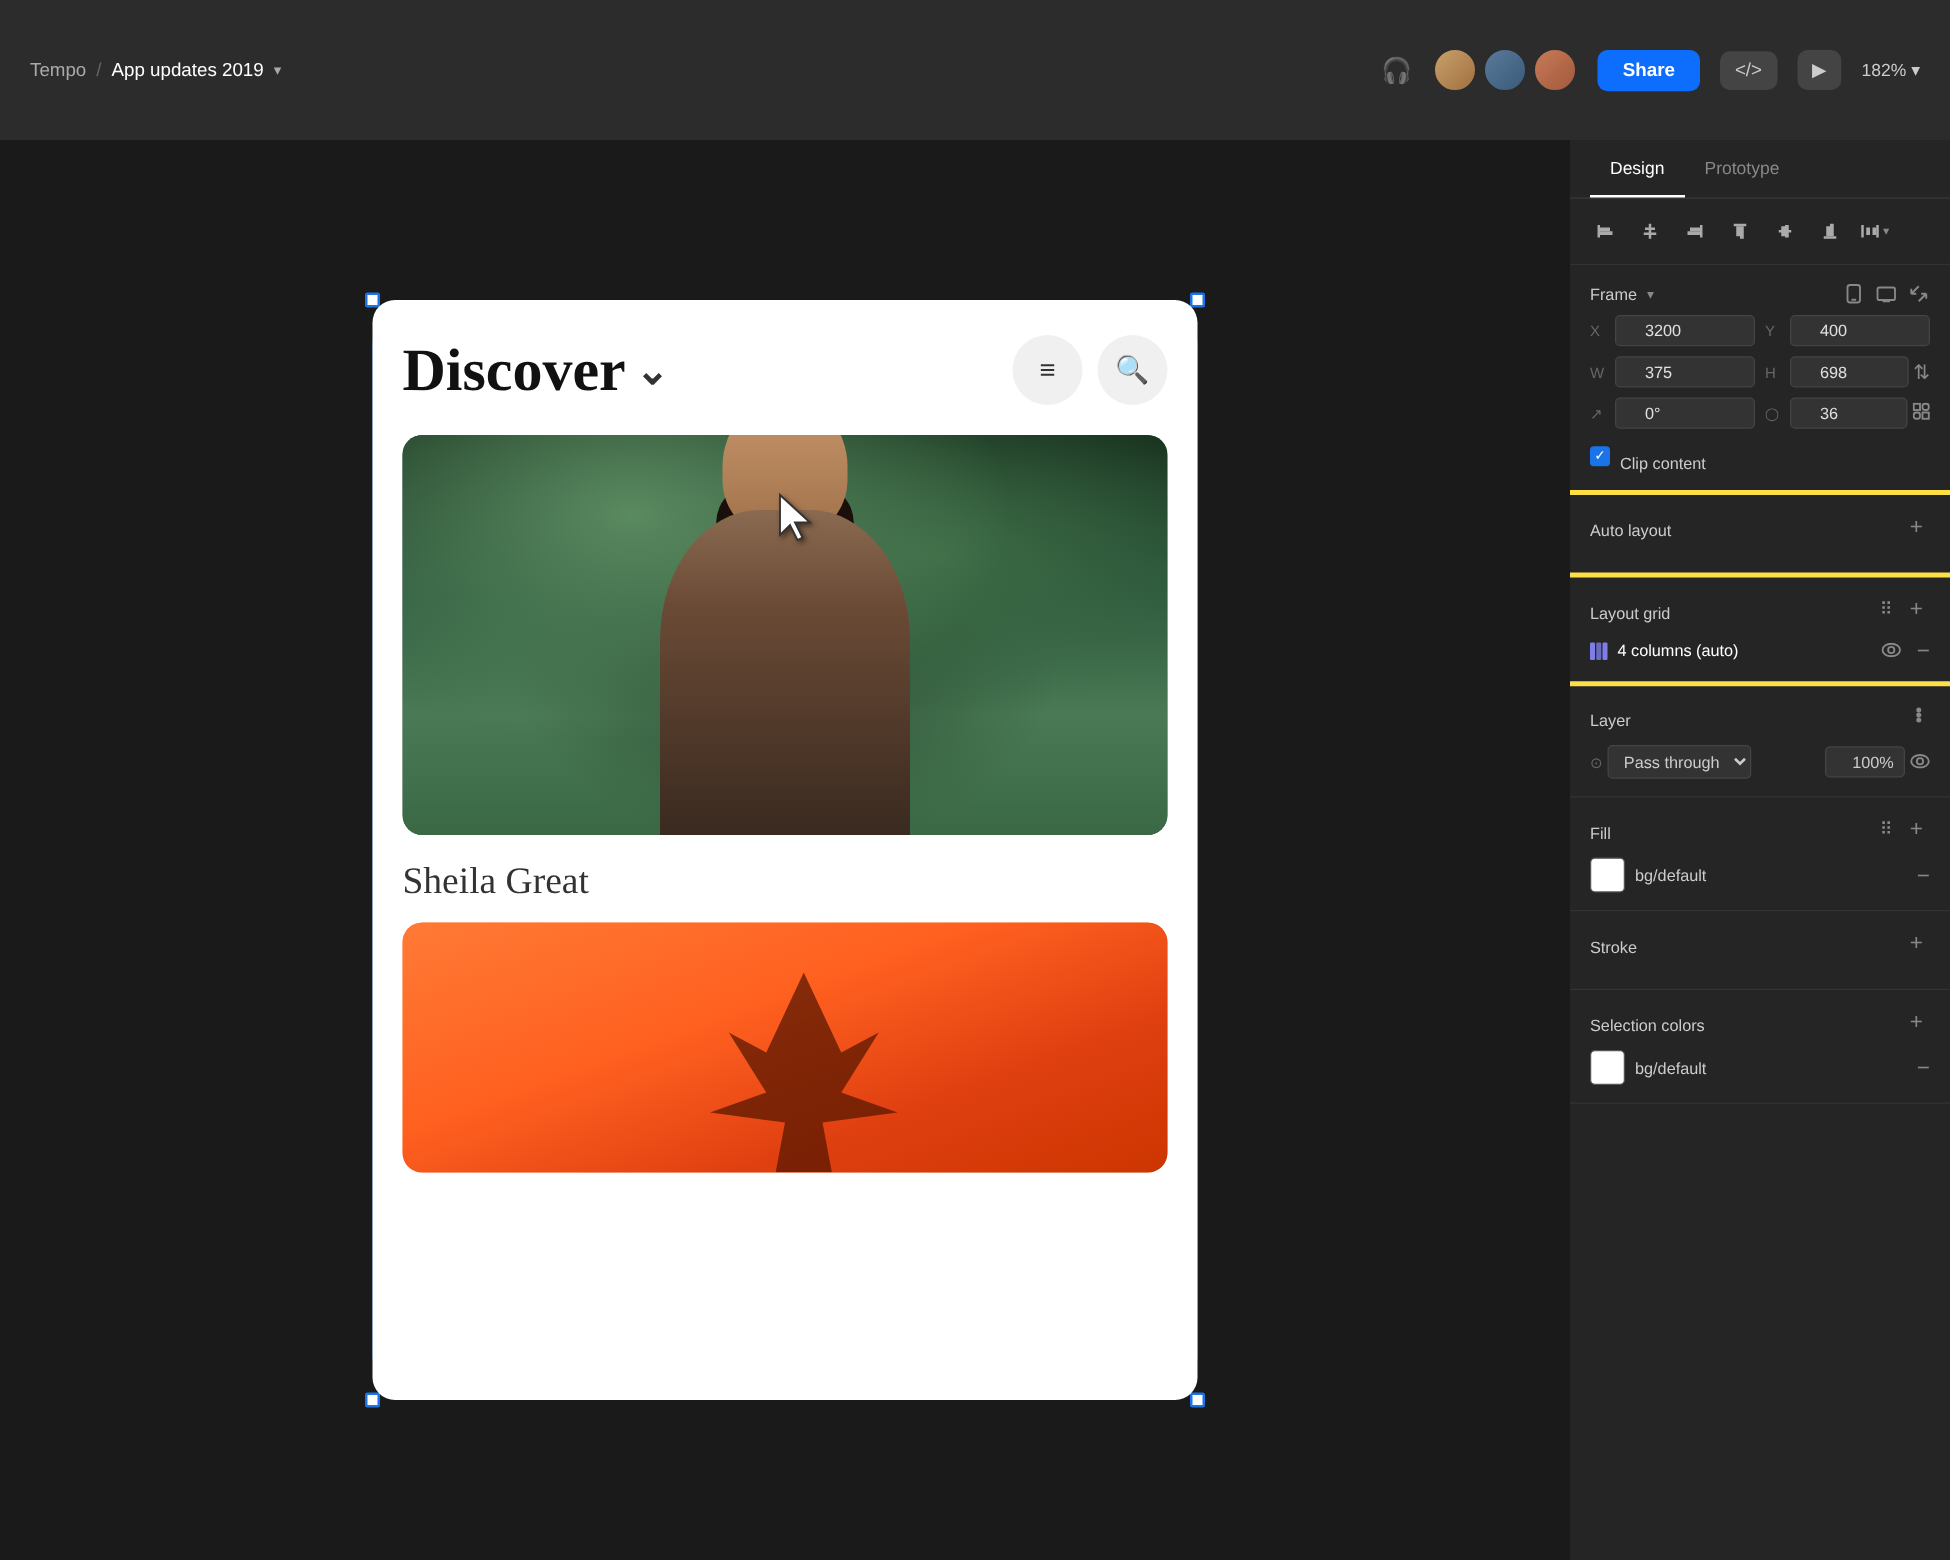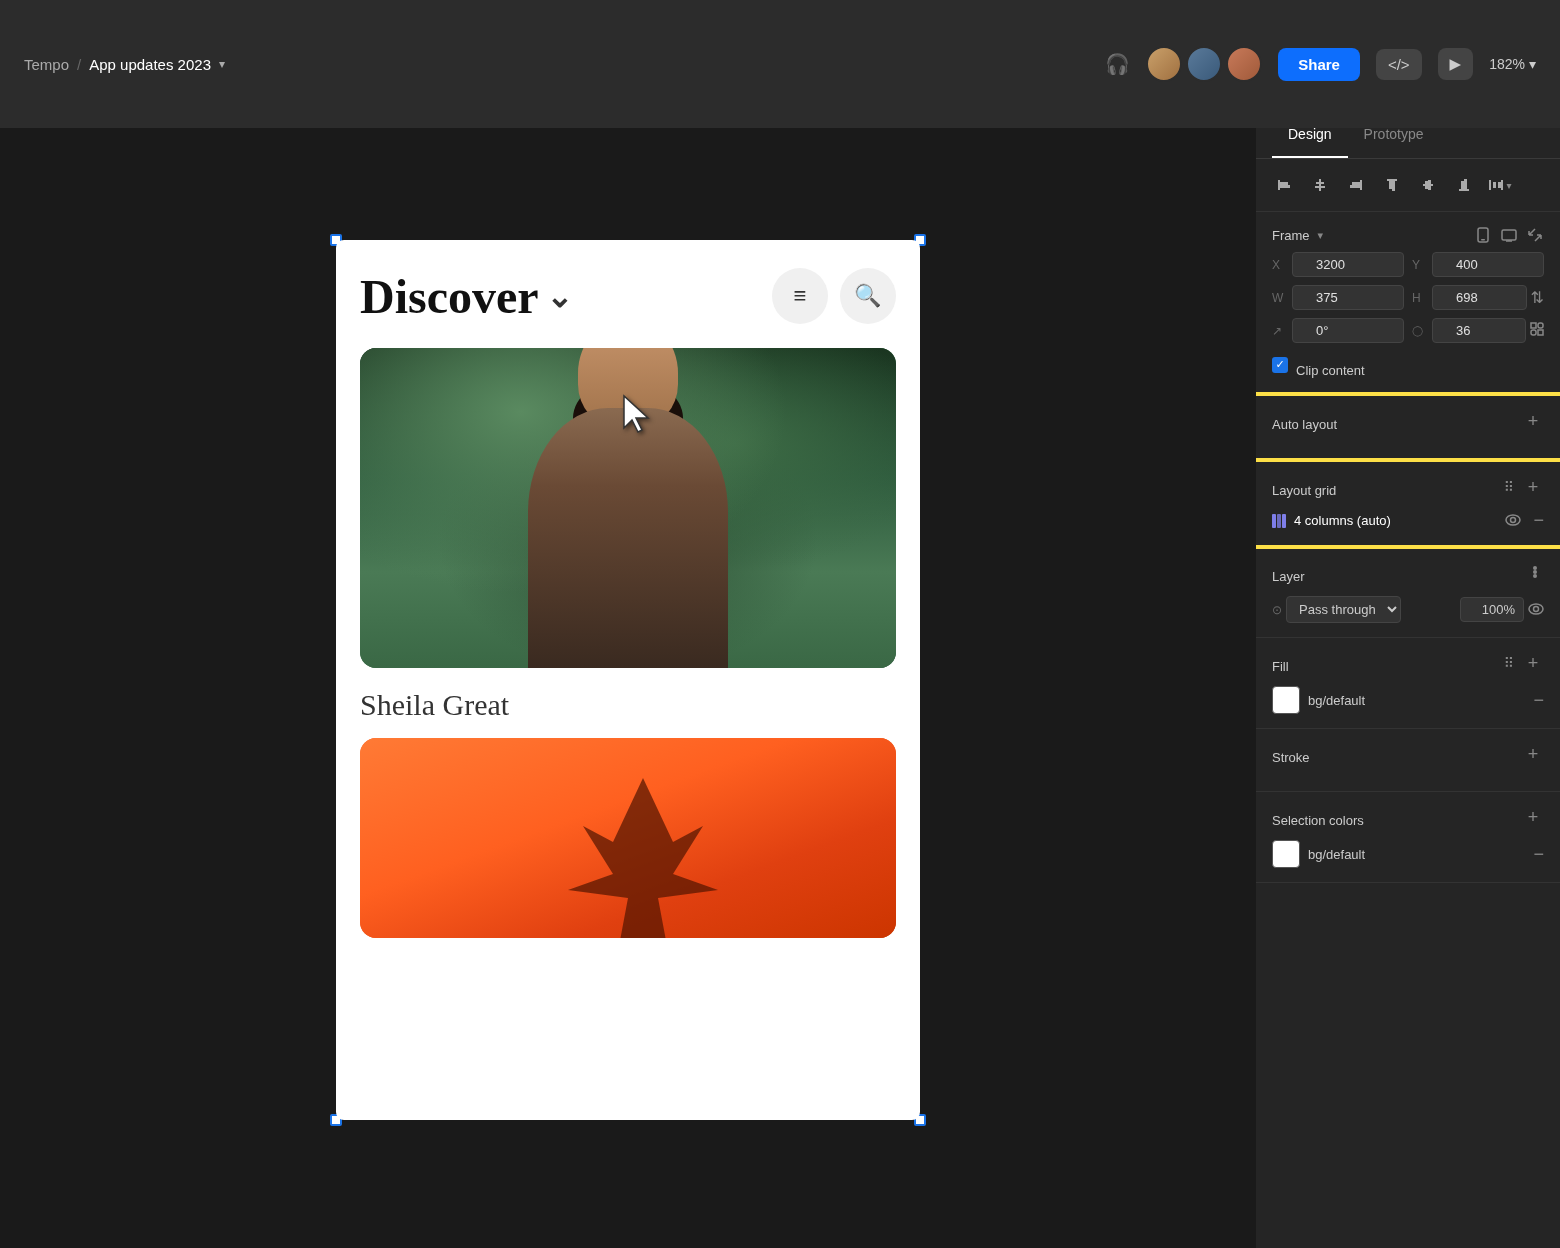--- a/index.html
+++ b/index.html
@@ -8,21 +8,21 @@
       height: 1248px;
       background: #c0c0c0;
       font-family: -apple-system, BlinkMacSystemFont, 'Segoe UI', sans-serif;
       overflow: hidden;
     }
 
     
     .topbar {
       position: absolute;
       top: 0; left: 0; right: 0;
-      height: 128px;
+      height: 112px;
       background: #2c2c2c;
       display: flex;
       align-items: center;
       padding: 0 24px;
       z-index: 10;
     }
     .topbar-left {
       display: flex;
       align-items: center;
       gap: 8px;
@@ -135,24 +135,24 @@
     .selection-border {
       position: absolute;
       top: 0; left: 0; right: 0; bottom: 0;
       border: 2px solid #1a73e8;
       pointer-events: none;
       border-radius: 36px;
     }
 
     
     .phone-frame {
-      width: 584px;
+      width: 660px;
       height: 880px;
       background: white;
-      border-radius: 8px;
+      border-radius: 18px;
       overflow: hidden;
       position: relative;
     }
 
     .phone-content {
       padding: 28px 24px;
     }
 
     .discover-header {
       display: flex;
@@ -584,21 +584,21 @@
       justify-content: center;
     }
   </style>
 </head>
 <body>
 
 <div class="topbar">
   <div class="topbar-left">
     <span class="breadcrumb-text">Tempo</span>
     <span class="breadcrumb-sep">/</span>
-    <span class="breadcrumb-current">App updates 2023</span>
+    <span class="breadcrumb-current">App updates 2019</span>
     <span class="breadcrumb-chevron">▾</span>
   </div>
 
   <div class="topbar-center">
 
     <div class="headphone-icon">🎧</div>
 
     <div class="avatar-group">
       <div class="avatar" style="background: linear-gradient(135deg, #c9a06a, #a07040);"></div>
       <div class="avatar" style="background: linear-gradient(135deg, #5a7a9a, #3a5a7a);"></div>

